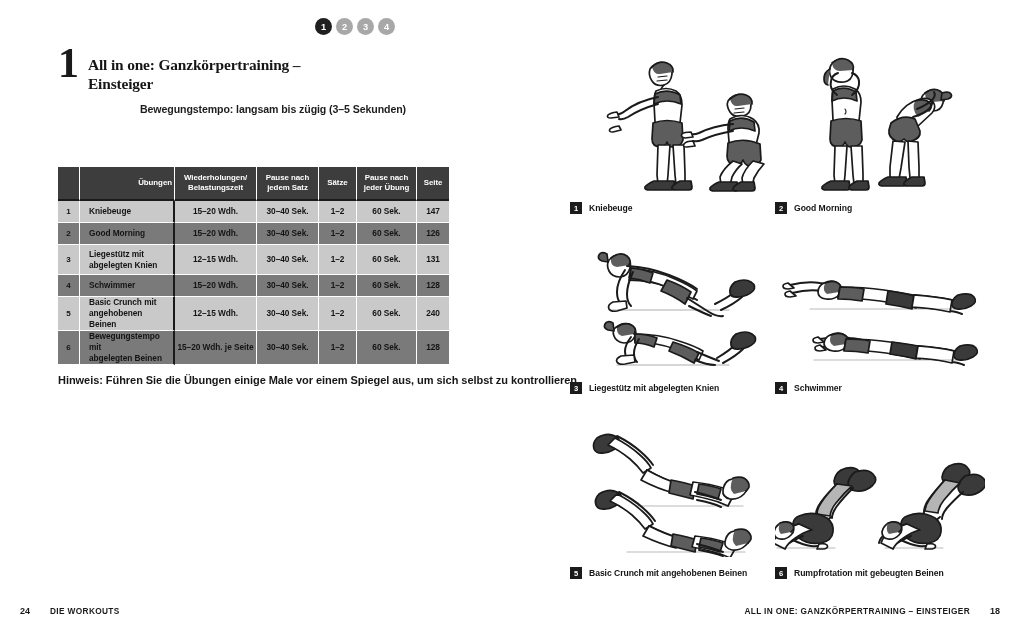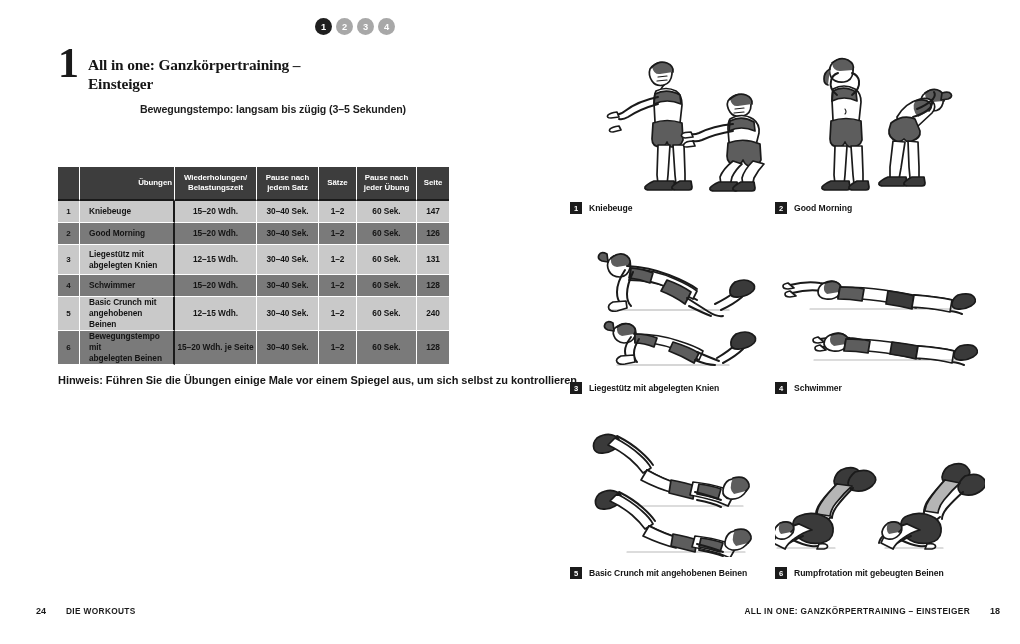--- a/index.html
+++ b/index.html
@@ -239,21 +239,21 @@
     position: absolute;
     bottom: 28px;
     display: flex;
     align-items: center;
     gap: 20px;
     font-size: 8.3px;
     font-weight: bold;
     letter-spacing: 0.35px;
     color: #1a1a1a;
   }
-  .footer-left  { left: 36px; margin-top: 12px; }
+  .footer-left  { left: 20px; margin-top: 12px; }
   .footer-right { right: 20px; }
   .folio { font-size: 9px; letter-spacing: 0; }
 </style>
 </head>
 <body>
 
 <div class="spread">
 
   <div class="page page-left">
 

